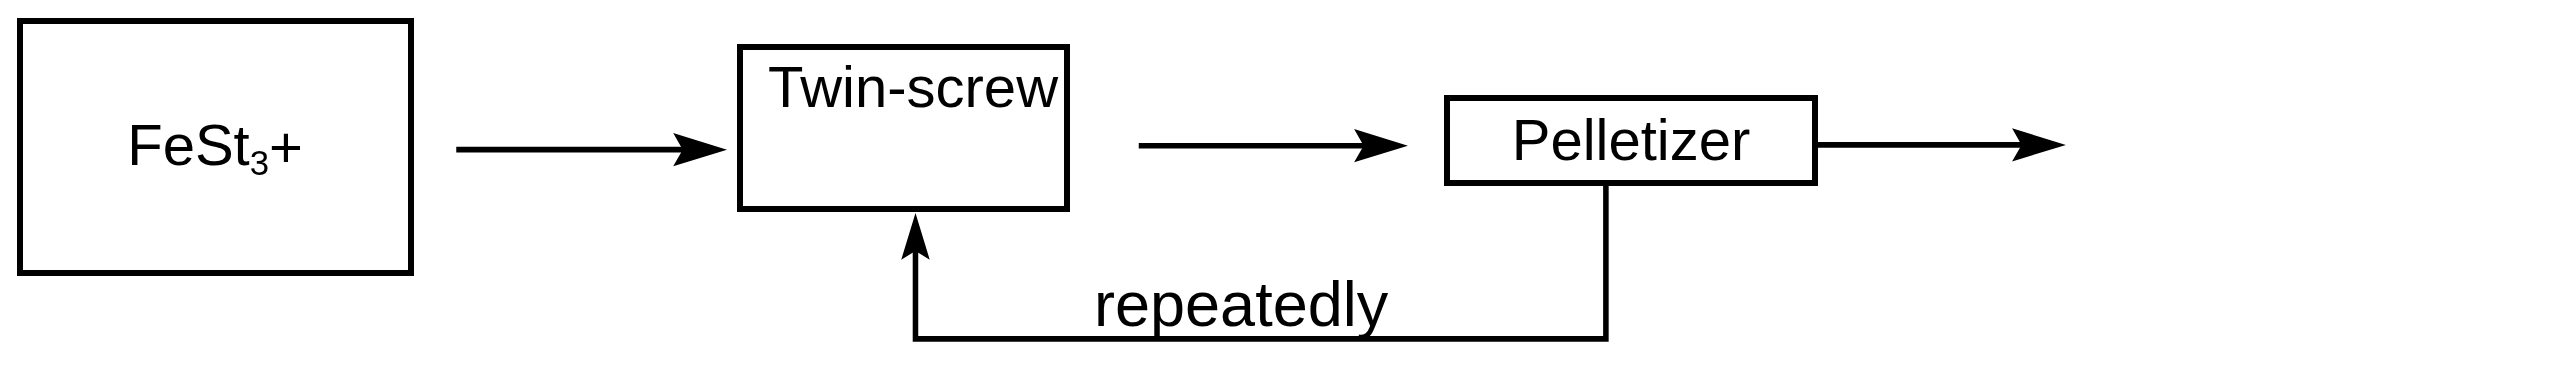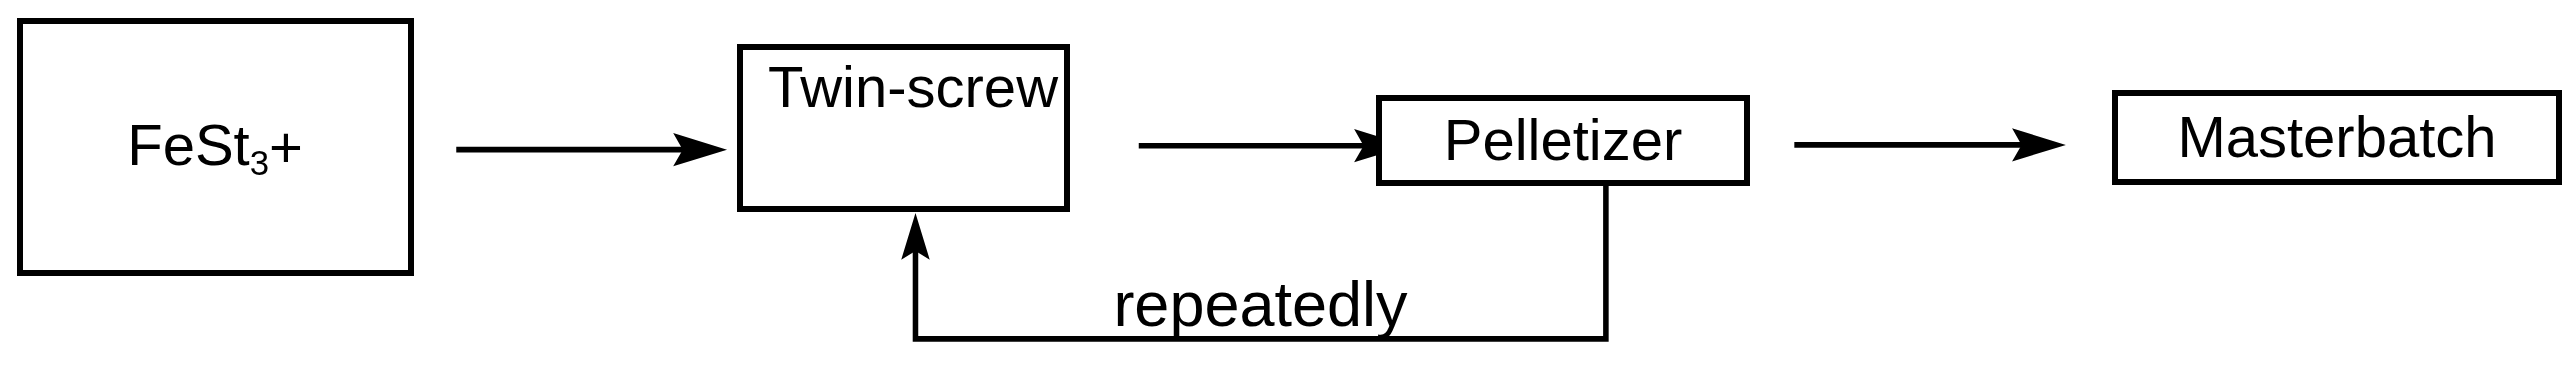--- a/index.html
+++ b/index.html
@@ -56,21 +56,21 @@
   .box-extruder {
     left: 737px;
     top: 44px;
     width: 333px;
     height: 168px;
     align-items: flex-start;
     padding-left: 19px;
     line-height: 1.29;
   }
   .box-pelletizer {
-    left: 1376px;
+    left: 1444px;
     top: 95px;
     width: 374px;
     height: 91px;
     align-items: center;
     text-align: center;
   }
   .box-masterbatch {
     left: 2112px;
     top: 90px;
     width: 450px;
@@ -80,21 +80,21 @@
   }
   .sub {
     font-size: 60%;
     vertical-align: -0.28em;
   }
   .feedback-label {
     position: absolute;
     left: 1094px;
     top: 273px;
     width: 333px;
-    text-align: center;
+    text-align: left;
     font-size: 63px;
     line-height: 1;
     white-space: nowrap;
   }
 </style>
 </head>
 <body>
 
 <div class="canvas">
 
@@ -127,20 +127,17 @@
   </div>
 
   <div class="box box-extruder">
     <div>Twin-screw</div>
   </div>
 
   <div class="box box-pelletizer">
     <div>Pelletizer</div>
   </div>
 
-  <div class="box box-masterbatch">
-    <div>Masterbatch</div>
-  </div>
 
   <div class="feedback-label">repeatedly</div>
 
 </div>
 
 
 </body></html>

